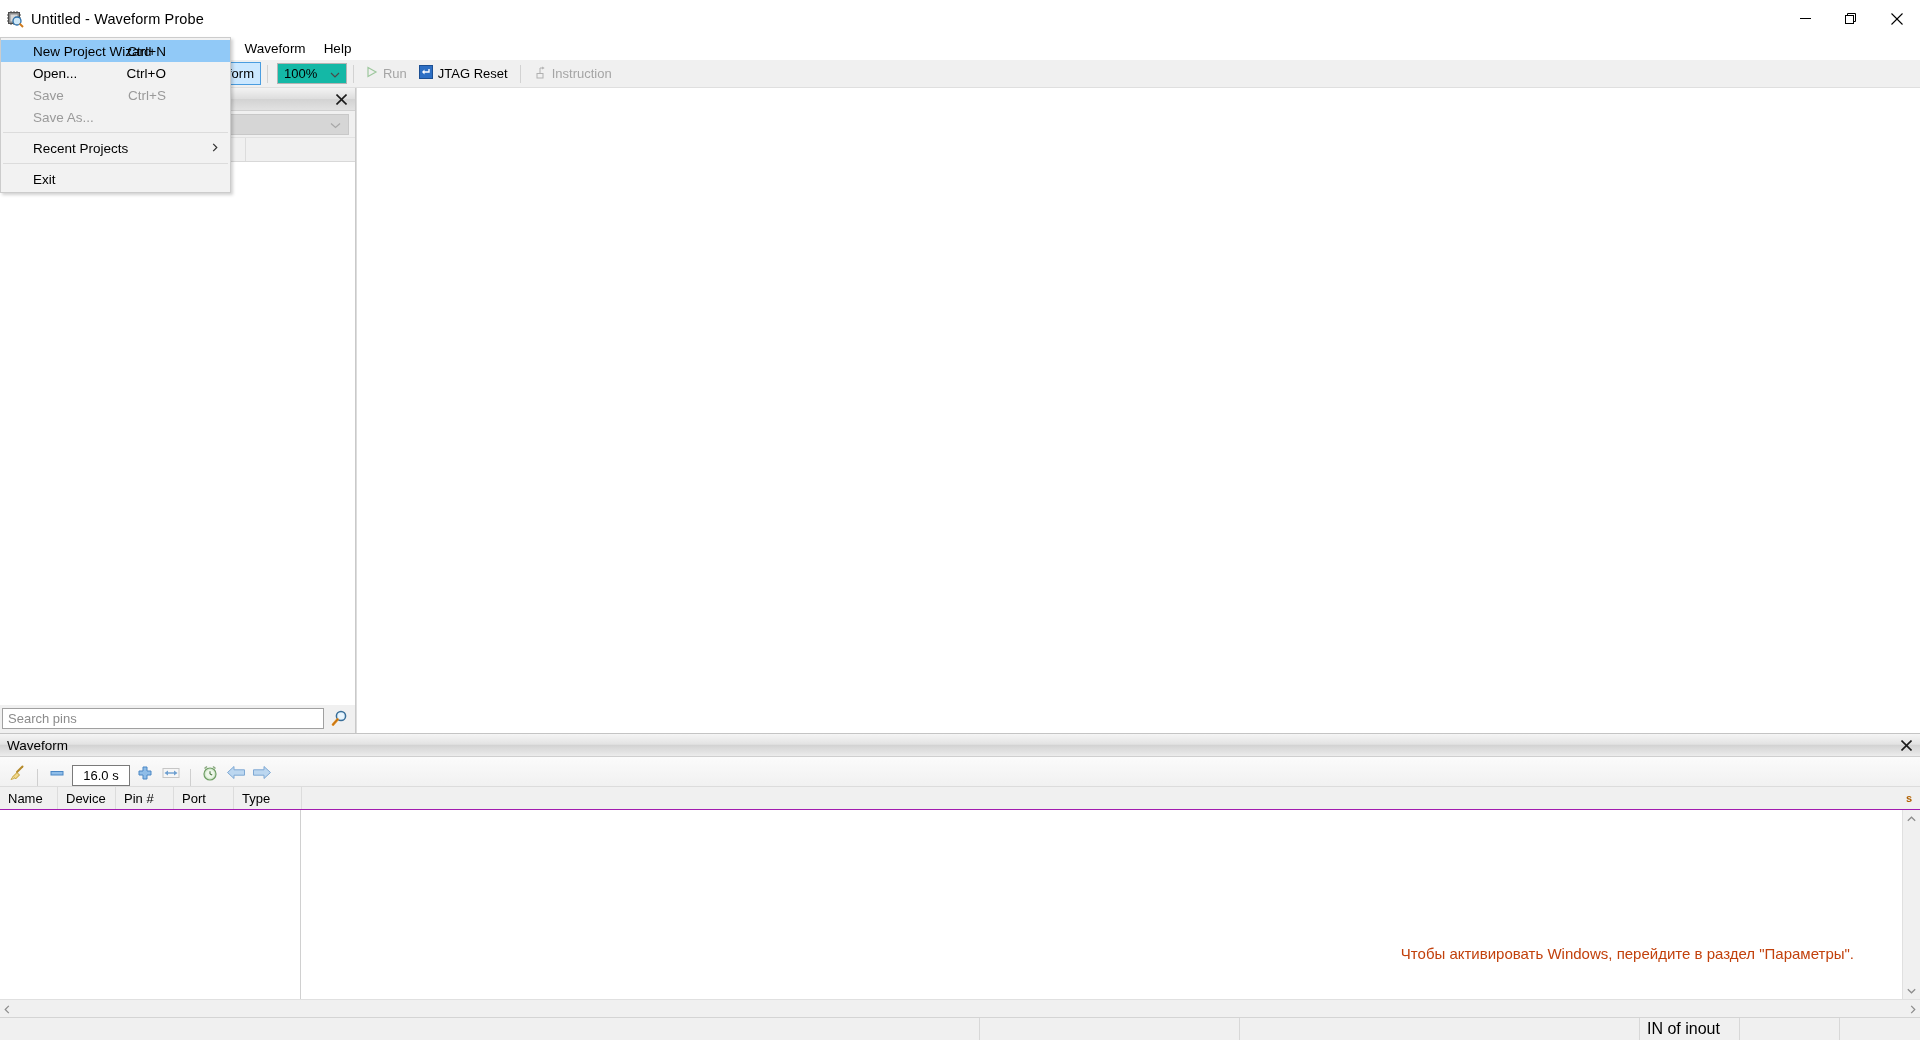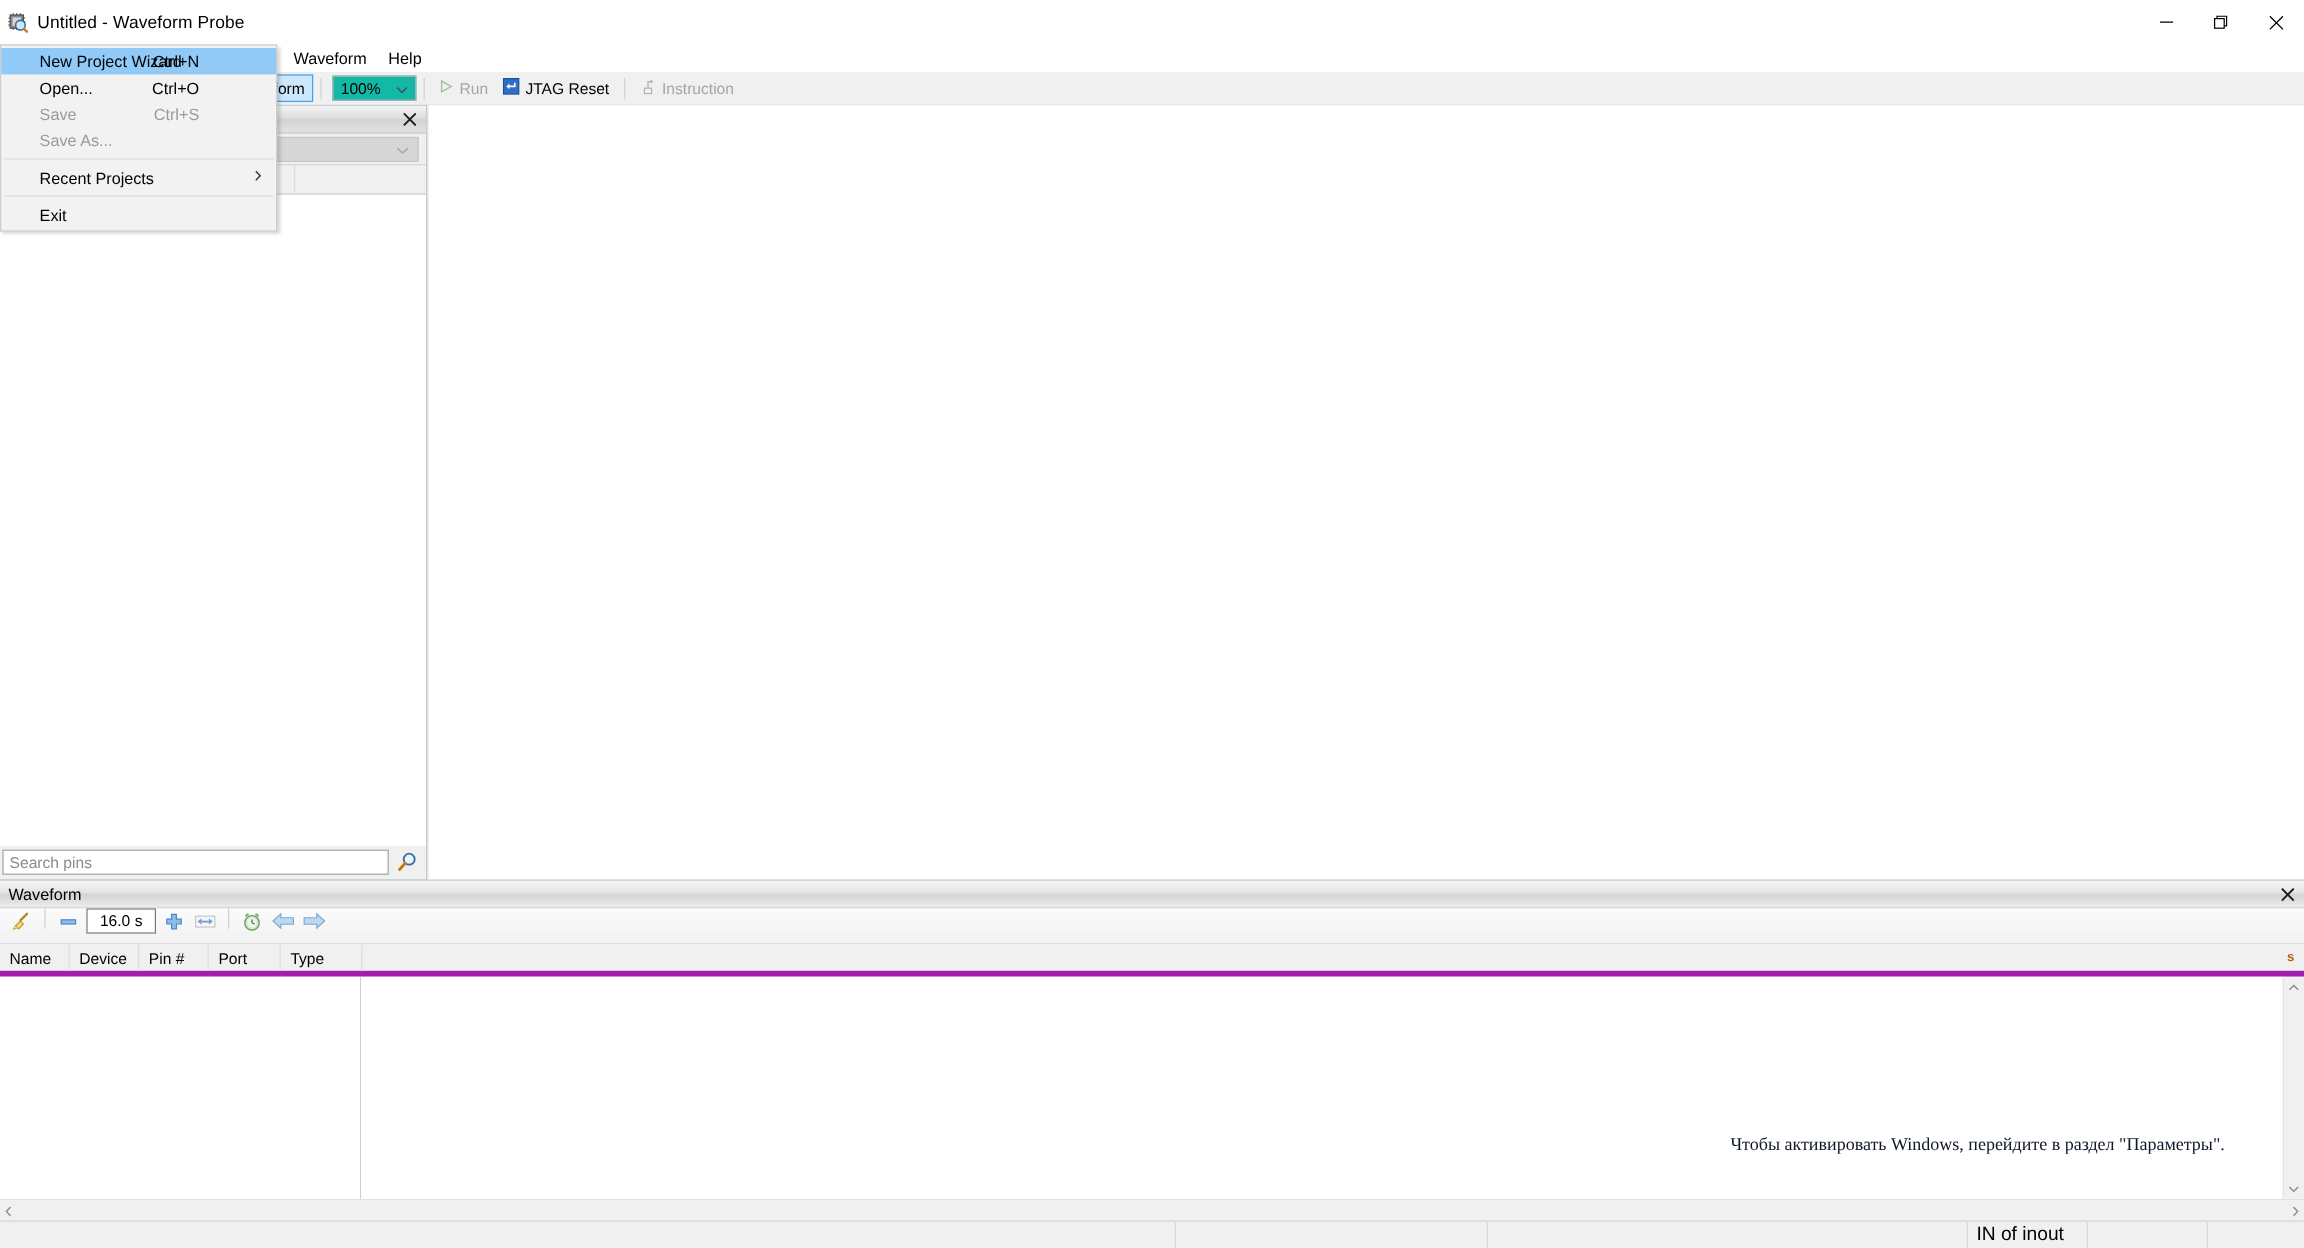--- a/index.html
+++ b/index.html
@@ -321,21 +321,21 @@
     padding: 0 6px 0 7px;
     flex: 0 0 auto;
     font-size: 13.5px;
     border-bottom: 1px solid #cfcfcf;
   }
   .wave-caption .title { flex: 1 1 auto; }
   .wave-toolbar {
     height: 29px;
     background: linear-gradient(to bottom, #fbfbfb 0%, #f1f1f1 100%);
     display: flex;
-    align-items: flex-start;
+    align-items: flex-end;
     padding-left: 5px;
     flex: 0 0 auto;
     border-bottom: 1px solid #dcdcdc;
   }
   .wt-btn {
     width: 26px;
     height: 24px;
     display: flex;
     align-items: center;
     justify-content: center;
@@ -354,21 +354,21 @@
     display: flex;
     align-items: center;
     justify-content: center;
     font-size: 13px;
     box-sizing: border-box;
     margin: 0 2px;
   }
   .wave-header {
     height: 22px;
     background: #f0f0f0;
-    border-bottom: 5px solid #a21caf;
+    border-bottom: 1px solid #a21caf;
     display: flex;
     align-items: stretch;
     flex: 0 0 auto;
     font-size: 13px;
   }
   .wave-header .col {
     display: flex;
     align-items: center;
     padding-left: 8px;
     border-right: 1px solid #dcdcdc;
@@ -443,23 +443,22 @@
   }
   .watermark .wm-title {
     font-size: 22px;
     line-height: 28px;
     color: #b4b4b4;
     white-space: nowrap;
   }
   .watermark .wm-sub {
     font-size: 15px;
     line-height: 22px;
-    color: #0f172a;
+    color: #c2410c;
     white-space: nowrap;
-    font-family: Liberation Serif, serif;
   }
 
   
   .statusbar {
     height: 22px;
     flex: 0 0 auto;
     background: #f0f0f0;
     border-top: 1px solid #d4d4d4;
     display: flex;
     align-items: stretch;

